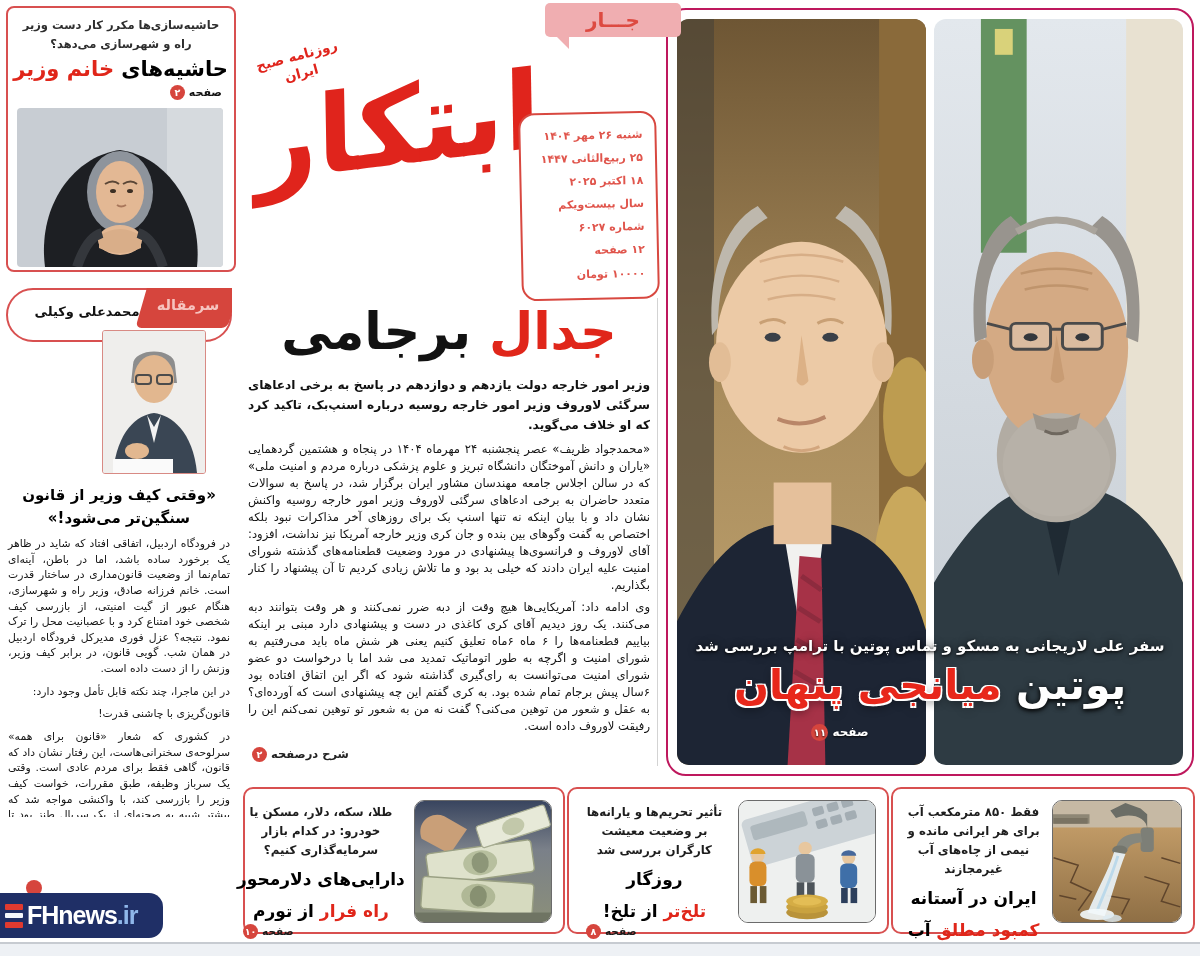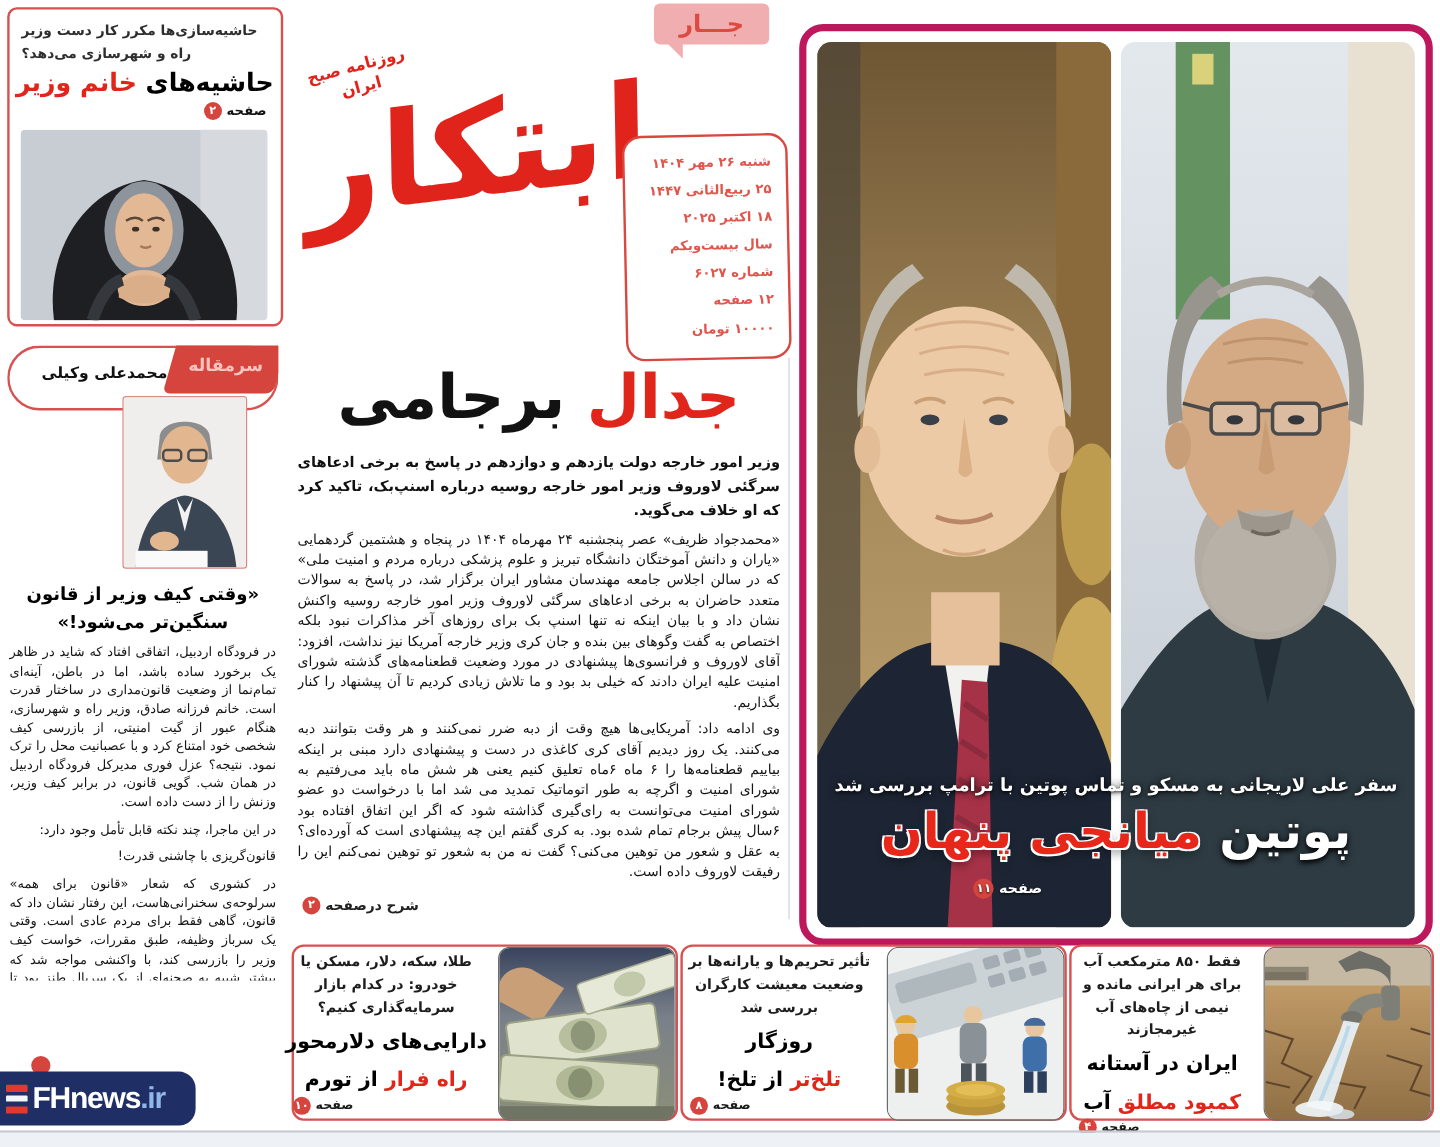--- a/index.html
+++ b/index.html
@@ -2,21 +2,21 @@
 <html lang="fa"><head>
 <meta charset="utf-8">
 <style>
   html,body{margin:0;padding:0;background:#ffffff;}
   .fa{font-family:"DejaVu Sans",sans-serif;direction:rtl;}
   .en{font-family:"Liberation Sans",sans-serif;direction:ltr;}
   #page{position:relative;width:1200px;height:956px;background:#ffffff;overflow:hidden;}
 
   
   .tl-card{position:absolute;left:6px;top:6px;width:226px;height:262px;border:2px solid #d85050;border-radius:8px;background:#fff;}
-  .tl-kicker{margin:8px 10px 0;font-size:11.5px;font-weight:bold;color:#2e2e2e;text-align:left;line-height:1.65;}
+  .tl-kicker{margin:8px 10px 0;font-size:11.5px;font-weight:bold;color:#2e2e2e;text-align:center;line-height:1.65;}
   .tl-title{margin:3px 6px 0;font-size:21px;font-weight:bold;color:#000;text-align:center;letter-spacing:-0.5px;white-space:nowrap;}
   .red{color:#e0261a;text-align:right;}
   .tl-pagerow{margin:4px 12px 0;text-align:right;font-size:11px;font-weight:bold;color:#111;}
   .pnum{display:inline-block;min-width:15px;height:15px;margin:0 4px;border-radius:50%;background:#d6453d;color:#fff;font-size:9.5px;line-height:15px;text-align:center;font-weight:bold;vertical-align:middle;}
   .tl-photo{position:absolute;left:9px;top:100px;width:206px;height:159px;border-radius:4px;overflow:hidden;}
 
   
   .ed-col{position:absolute;left:6px;top:288px;width:226px;height:529px;overflow:hidden;}
   .ed-pill{position:relative;height:50px;border:2px solid #d85050;border-radius:28px;}
   .ed-author{position:absolute;left:14px;top:14px;width:130px;text-align:center;font-size:13px;font-weight:bold;color:#111;}
@@ -29,49 +29,49 @@
   .wm-flag{width:18px;height:24px;margin-right:4px;display:flex;flex-direction:column;justify-content:space-between;}
   .wm-flag i{display:block;height:6px;background:#e03a30;border-radius:1px;}
   .wm-flag i.w{background:#f4f6fb;height:5px;}
   .wm-text{font-size:25px;font-weight:bold;color:#fff;letter-spacing:-1px;}
   .wm-text .ir{color:#8fb7ea;}
   .ed-halfdot{position:absolute;left:26px;top:880px;width:16px;height:16px;border-radius:50%;background:#d6453d;z-index:5;}
 
   
   .logo{position:absolute;left:228px;top:68px;width:340px;text-align:center;font-size:108px;font-weight:bold;color:#e0241c;transform:rotate(-7deg) skewX(-6deg);line-height:1.1;z-index:1;}
   .tagline{position:absolute;left:247px;top:46px;width:104px;text-align:center;font-size:13.5px;font-weight:bold;color:#e0241c;transform:rotate(-15deg);line-height:1.35;z-index:2;}
-  .jar{position:absolute;left:545px;top:3px;width:96px;height:34px;background:#f0aeb1;border-radius:5px;color:#dd4a41;font-size:20px;font-weight:bold;text-align:center;line-height:34px;letter-spacing:1px;z-index:2;}
+  .jar{position:absolute;left:545px;top:3px;width:136px;height:34px;background:#f0aeb1;border-radius:5px;color:#dd4a41;font-size:20px;font-weight:bold;text-align:center;line-height:34px;letter-spacing:1px;z-index:2;}
   .jar-tail{position:absolute;left:556px;top:36px;width:0;height:0;border-top:13px solid #f0aeb1;border-left:13px solid transparent;z-index:2;}
   .datebox{position:absolute;left:520px;top:112px;width:138px;height:188px;border:2px solid #d84840;border-radius:16px;background:#fff;transform:rotate(-1.2deg);padding:10px 12px;box-sizing:border-box;z-index:3;}
   .datebox div{font-size:11px;font-weight:bold;color:#e0554c;line-height:2.1;text-align:right;white-space:nowrap;}
 
   
   .main-col{position:absolute;left:248px;top:294px;width:402px;height:452px;overflow:hidden;}
   .m-kicker{font-size:16px;font-weight:bold;color:#0c0c0c;text-align:center;line-height:1.65;}
   .m-h1{margin-top:2px;text-align:center;font-size:51px;font-weight:bold;line-height:1.42;color:#121212;letter-spacing:-1px;white-space:nowrap;}
   .m-lead{margin-top:8px;font-size:12.2px;font-weight:bold;line-height:1.62;color:#111;text-align:justify;}
   .m-p{margin-top:5px;font-size:11.6px;line-height:1.47;color:#131313;text-align:justify;}
   .m-more{position:absolute;left:248px;top:747px;width:402px;text-align:left;font-size:11.5px;font-weight:bold;color:#222;direction:rtl;}
   .vrule{position:absolute;left:657px;top:298px;width:1px;height:468px;background:#d3d3d3;}
 
   
-  .photo-card{position:absolute;left:666px;top:20px;width:528px;height:768px;border:6px solid #be185d;border-radius:20px;background:#fff;box-sizing:border-box;padding:9px;}
+  .photo-card{position:absolute;left:666px;top:8px;width:528px;height:768px;border:2px solid #be185d;border-radius:20px;background:#fff;box-sizing:border-box;padding:9px;}
   .photo-wrap{position:relative;display:flex;gap:8px;height:100%;}
   .panel{flex:1;border-radius:12px;overflow:hidden;position:relative;}
   .panel svg{width:100%;height:100%;display:block;}
   .cap{position:absolute;left:0;right:0;bottom:24px;text-align:center;z-index:5;}
   .cap-kicker{font-size:15px;font-weight:bold;color:#fff;text-shadow:0 1px 3px rgba(0,0,0,.9),0 0 8px rgba(0,0,0,.6);}
   .cap-h{font-size:41px;font-weight:bold;line-height:1.5;letter-spacing:-1px;}
   .cap-white{color:#fff;text-shadow:0 2px 4px rgba(0,0,0,.85),0 0 6px rgba(0,0,0,.6);}
   .cap-red{color:#e8271b;text-shadow:-1.5px -1.5px 0 #fff,1.5px -1.5px 0 #fff,-1.5px 1.5px 0 #fff,1.5px 1.5px 0 #fff,0 4px 8px rgba(0,0,0,.4);}
   .cap-pg{margin-top:8px;transform:translateX(-92px);font-size:12px;font-weight:bold;color:#fff;text-shadow:0 1px 2px rgba(0,0,0,.9);}
   .cap-pg .pnum{min-width:17px;height:17px;line-height:17px;font-size:10px;}
 
   
-  .b-card{position:absolute;top:787px;height:147px;border:2px solid #d85050;border-radius:10px;background:#fff;box-sizing:border-box;display:flex;gap:9px;padding:0;}
+  .b-card{position:absolute;top:787px;height:147px;border:2px solid #d85050;border-radius:10px;background:#fff;box-sizing:border-box;display:flex;gap:9px;padding:11px;}
   .b-photo{width:46%;height:100%;border:1px solid #6b6b6b;border-radius:10px;overflow:hidden;flex-shrink:0;}
   .b-photo svg{width:100%;height:100%;display:block;}
   .b-text{flex:1;display:flex;flex-direction:column;direction:rtl;}
   .b-kicker{margin-top:3px;font-size:11.8px;font-weight:bold;color:#1d1d1d;text-align:center;line-height:1.6;}
   .b-h{margin-top:6px;font-size:17px;font-weight:bold;color:#000;text-align:center;line-height:1.55;white-space:nowrap;}
   .b-pg{margin-top:auto;padding:0 2px 3px;text-align:left;font-size:10.5px;font-weight:bold;color:#1a1a1a;}
 
   .bottom-rule{position:absolute;left:0;top:942px;width:1200px;height:2px;background:#c7cbd1;}
   .bottom-band{position:absolute;left:0;top:944px;width:1200px;height:12px;background:#eef1f5;}
 </style>

